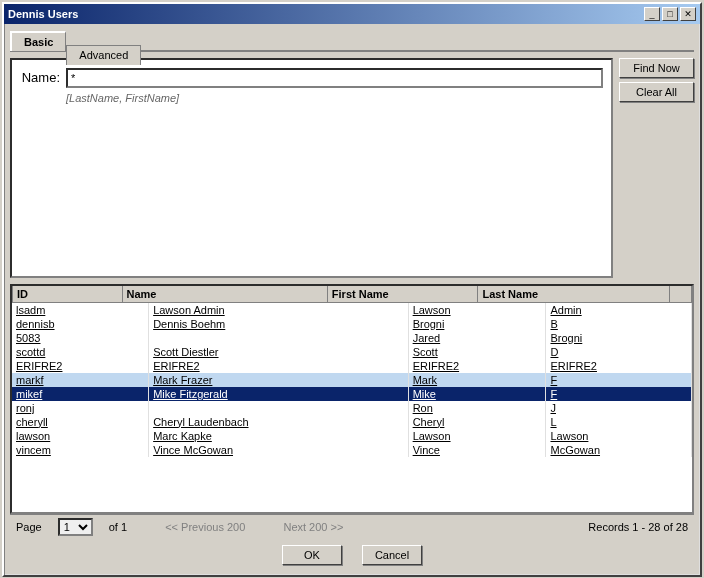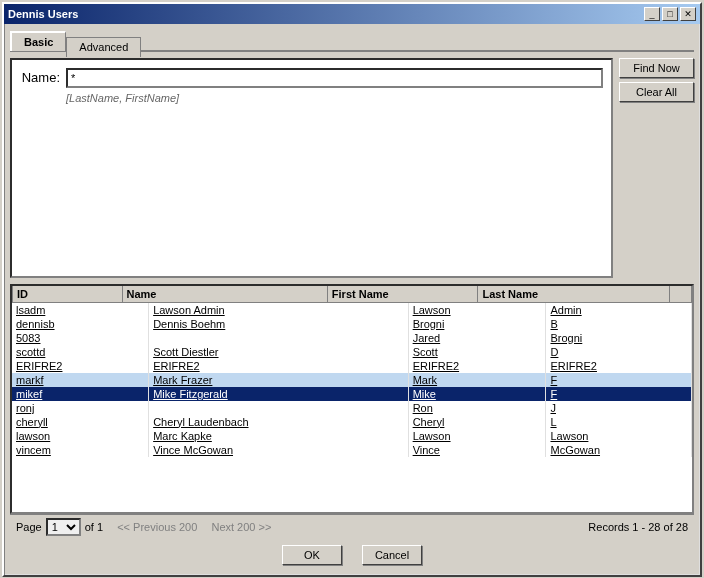--- a/index.html
+++ b/index.html
@@ -62,21 +62,21 @@
       margin-bottom: 6px;
     }
     .tab {
       padding: 3px 12px;
       background: #d4d0c8;
       border: 1px solid #808080;
       border-bottom: none;
       cursor: pointer;
       font-size: 11px;
       position: relative;
-      top: 7px;
+      top: 15px;
     }
     .tab.active {
       background: #d4d0c8;
       border-top: 2px solid #fff;
       border-left: 2px solid #fff;
       border-right: 1px solid #808080;
       z-index: 1;
       top: 1px;
       font-weight: bold;
     }
@@ -190,21 +190,21 @@
       align-items: center;
       padding: 3px 6px;
       background: #d4d0c8;
       border-top: 1px solid #808080;
       font-size: 11px;
       justify-content: space-between;
     }
     .page-left {
       display: flex;
       align-items: center;
-      gap: 4px;
+      gap: 16px;
       justify-content: space-between;
     }
     .page-select {
       width: 35px;
       height: 18px;
       font-size: 11px;
       border: 2px inset #808080;
     }
     .page-nav-btn {
       color: #0000ee;

